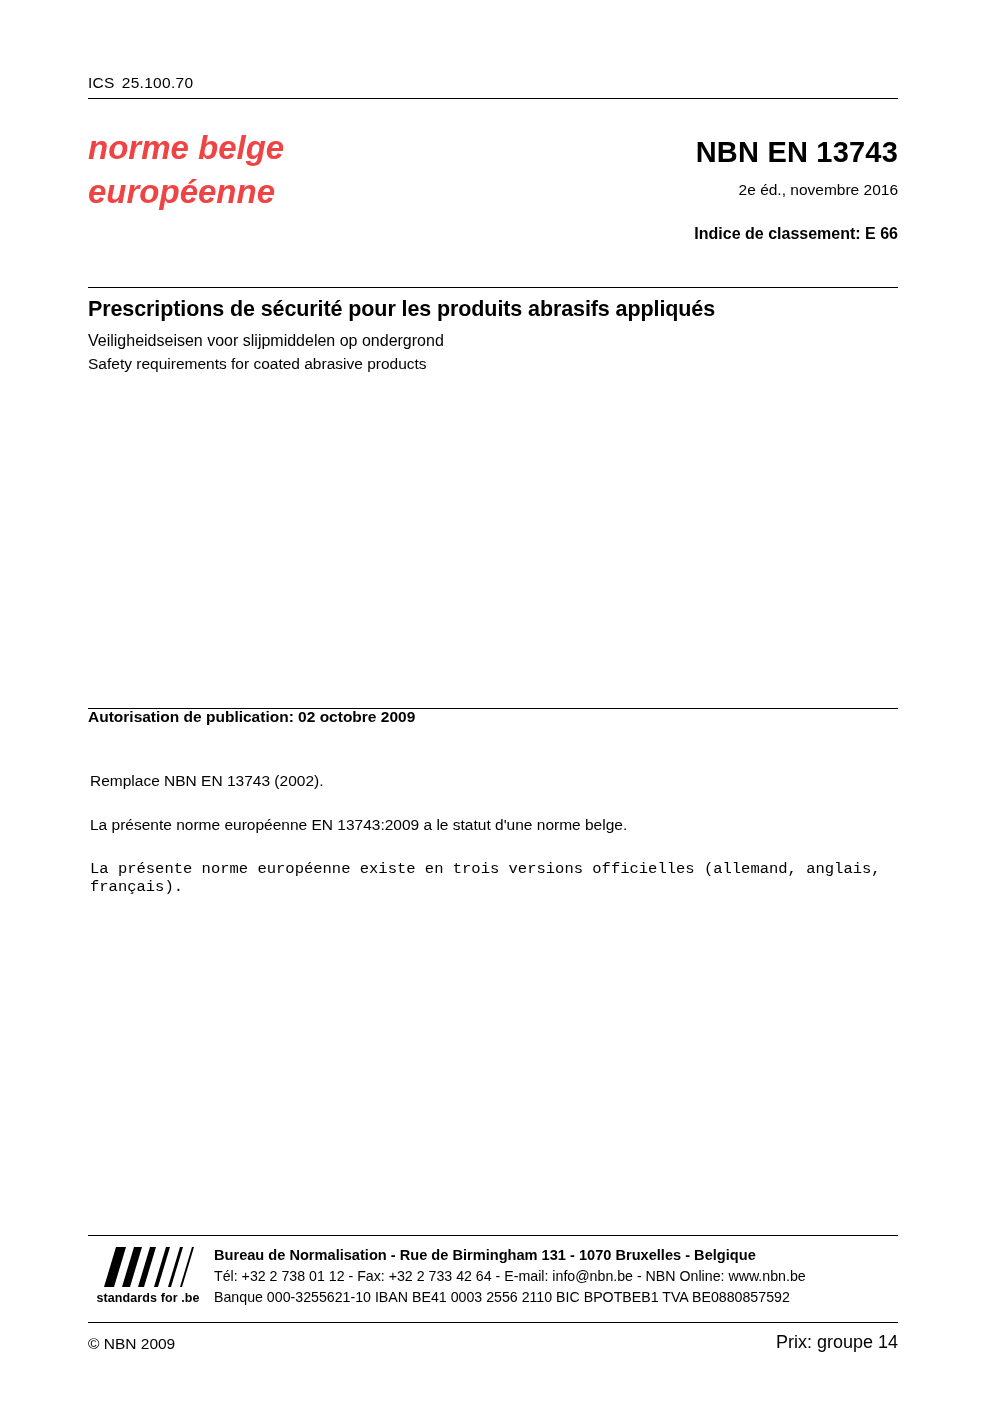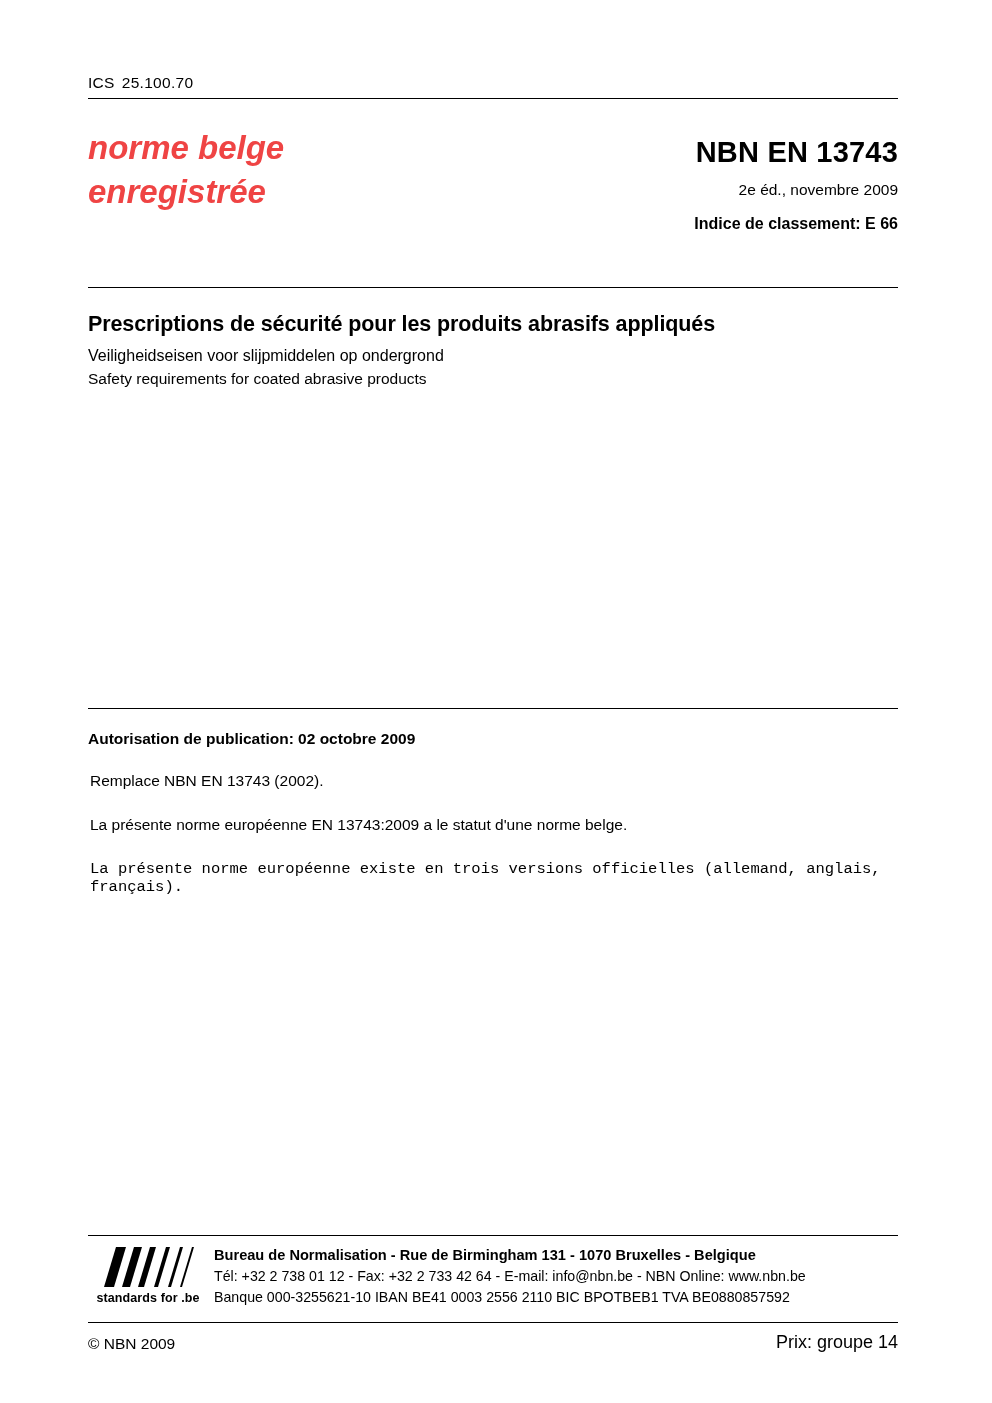--- a/index.html
+++ b/index.html
@@ -73,51 +73,51 @@
   .std-number {
     font-size: 29px;
     font-weight: bold;
     letter-spacing: 0.2px;
   }
   .std-edition {
     margin-top: 12px;
     font-size: 15.5px;
   }
   .std-class {
-    margin-top: 16px;
+    margin-top: 26px;
     font-size: 16px;
     font-weight: bold;
   }
 
   
   .titles {
     position: absolute;
     left: 0;
-    top: 312px;
+    top: 297px;
     width: 810px;
   }
   .title-fr {
     font-size: 21.5px;
     font-weight: bold;
     letter-spacing: -0.1px;
   }
   .title-nl {
     margin-top: 10px;
     font-size: 16px;
   }
   .title-en {
     margin-top: 5px;
     font-size: 15.5px;
   }
 
   
   .pub-auth {
     position: absolute;
     left: 0;
-    top: 730px;
+    top: 708px;
     font-size: 15.5px;
     font-weight: bold;
   }
   .notes {
     position: absolute;
     left: 2px;
     top: 772px;
     width: 806px;
     font-size: 15.5px;
   }
@@ -178,26 +178,26 @@
 <div class="page">
   <div class="content">
 
     <div class="ics-row">
       <span class="ics-label">ICS</span><span>25.100.70</span>
     </div>
     <div class="rule rule-1"></div>
 
     <div class="brand">
       <div>norme belge</div>
-      <div>enregistrée</div>
+      <div>européenne</div>
     </div>
 
     <div class="std-block">
       <div class="std-number">NBN EN 13743</div>
-      <div class="std-edition">2e éd., novembre 2009</div>
+      <div class="std-edition">2e éd., novembre 2016</div>
       <div class="std-class">Indice de classement: E 66</div>
     </div>
 
     <div class="rule rule-2"></div>
 
     <div class="titles">
       <div class="title-fr">Prescriptions de sécurité pour les produits abrasifs appliqués</div>
       <div class="title-nl">Veiligheidseisen voor slijpmiddelen op ondergrond</div>
       <div class="title-en">Safety requirements for coated abrasive products</div>
     </div>

